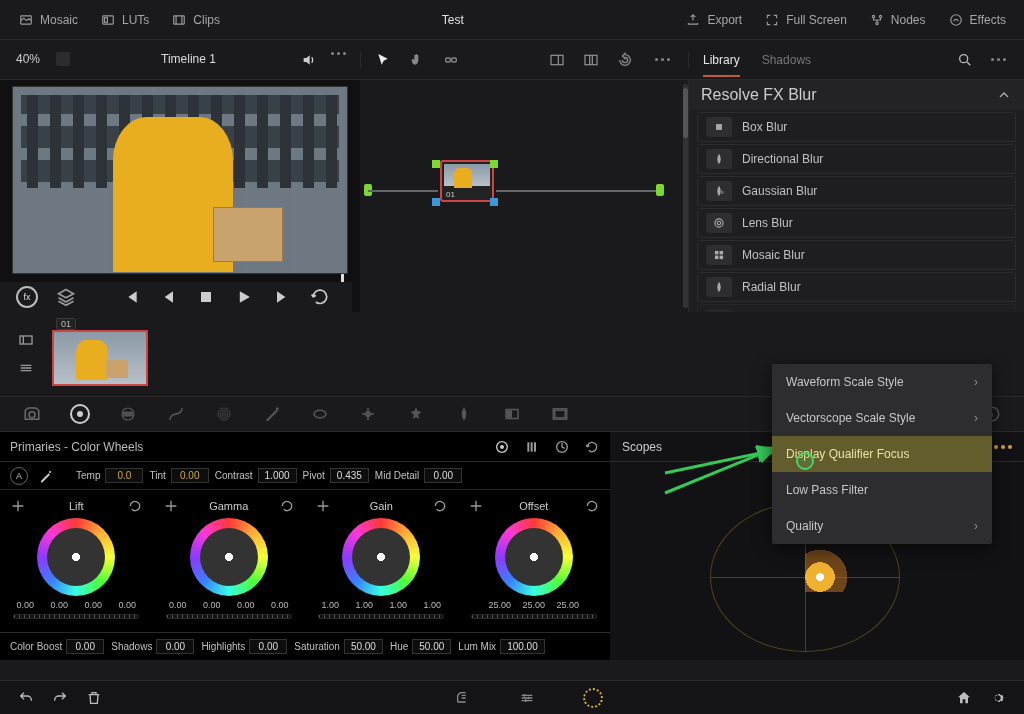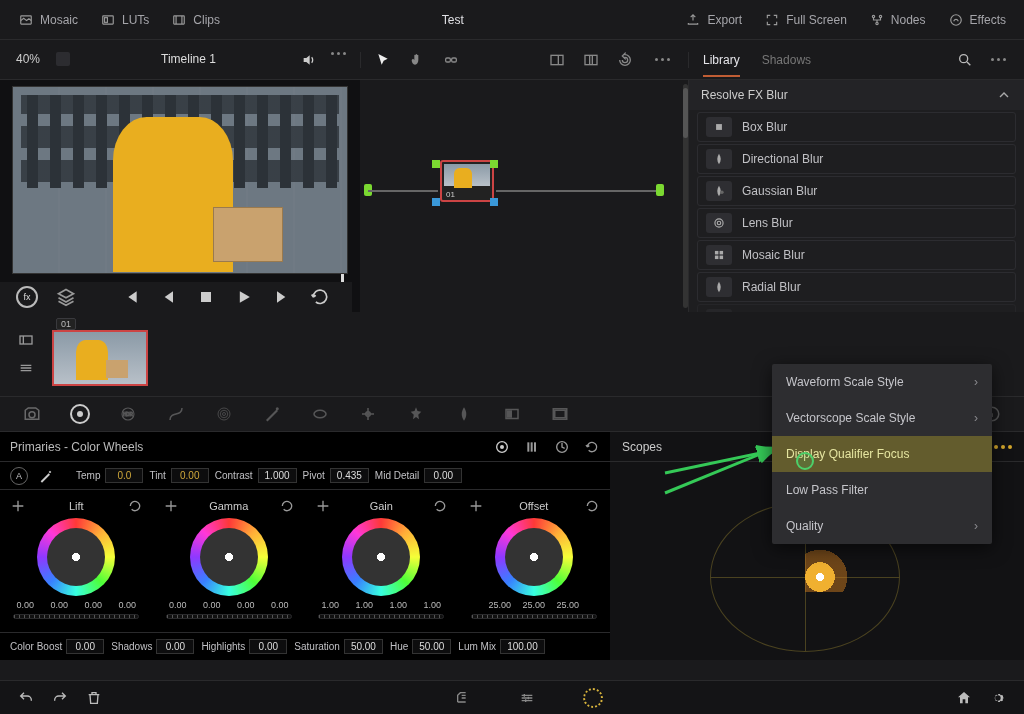--- a/index.html
+++ b/index.html
@@ -47,21 +47,21 @@
 .portL,.portR{position:absolute;width:8px;height:12px;background:#7bd931;border-radius:2px;top:104px}
 .portL{left:4px}.portR{left:296px}
 .node-sq{position:absolute;width:8px;height:8px;background:#7bd931}
 .node-sq.l{left:72px;top:80px}
 .node-sq.r{left:130px;top:80px}
 .node-sq.bl{left:72px;top:118px;background:#3a98d9}
 .node-sq.br{left:130px;top:118px;background:#3a98d9}
 .side-scroll{position:absolute;right:0;top:4px;bottom:4px;width:5px;background:#333;border-radius:3px}
 .side-scroll .th{position:absolute;left:0;right:0;top:4px;height:50px;background:#555;border-radius:3px}
 .lib{width:335px;background:#1e1e20;overflow:hidden}
-.lib-hdr{height:30px;background:#232326;display:flex;align-items:center;padding:0 12px;font-size:12px;color:#ccc}
+.lib-hdr{height:30px;background:#232326;display:flex;align-items:center;padding:0 12px;font-size:16px;color:#ccc}
 .lib-hdr .chev{margin-left:auto}
 .fx-item{height:30px;margin:2px 8px;border-radius:3px;display:flex;align-items:center;gap:10px;padding:0 8px;cursor:pointer;border:1px solid #2c2c30}
 .fx-ico{width:26px;height:20px;background:#2e2e32;border-radius:3px;display:flex;align-items:center;justify-content:center}
 .fx-ico svg{width:14px;height:14px}
 .clips-strip{height:85px;background:#1a1a1c;display:flex;border-bottom:1px solid #2a2a2c}
 .strip-icons{width:52px;display:flex;flex-direction:column;align-items:center;justify-content:center;gap:12px}
 .clip-thumb{margin-top:18px;width:96px;height:56px;border:2px solid #c44;position:relative;background:linear-gradient(#8b9aa7,#b8c0c8);cursor:pointer}
 .clip-thumb .mini{position:absolute;left:22px;top:8px;width:32px;height:40px;background:#e9ae1f;border-radius:30% 30% 0 0}
 .clip-thumb .box2{position:absolute;left:52px;top:28px;width:22px;height:18px;background:#c9a26e}
 .clip-num{position:absolute;left:2px;top:-14px;font-size:9px;background:#222;border:1px solid #3a3a3e;border-radius:2px;padding:0 4px;color:#bbb}

